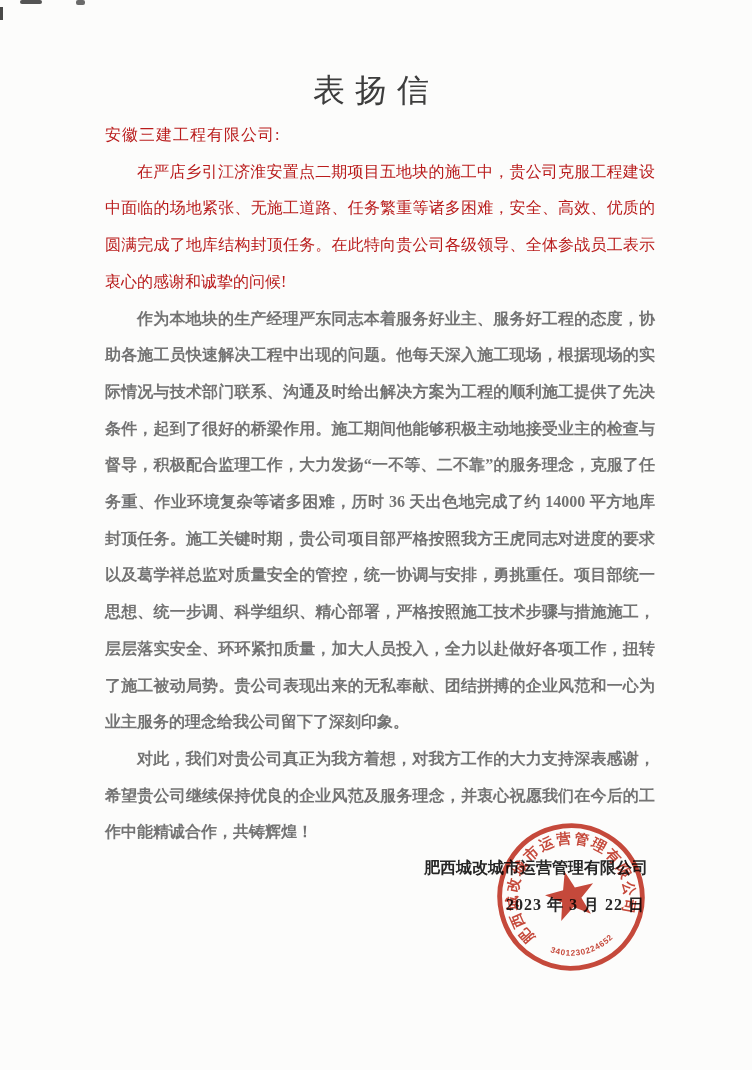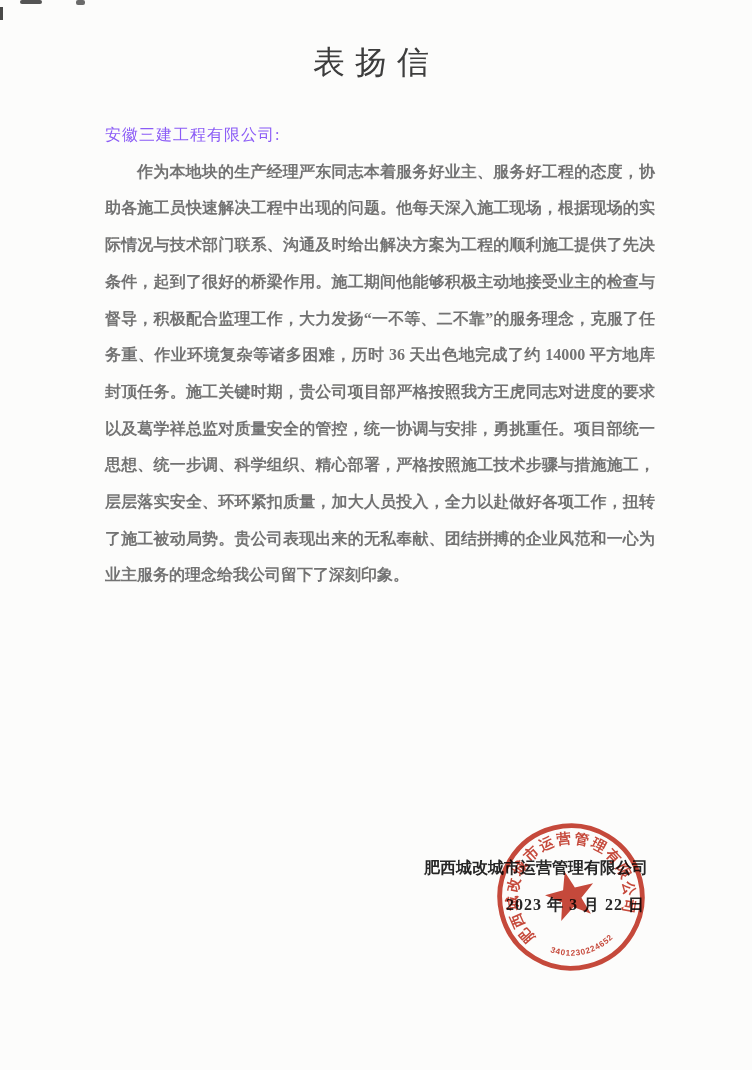--- a/index.html
+++ b/index.html
@@ -11,45 +11,46 @@
     overflow:hidden;
     font-family:"Liberation Serif","DejaVu Serif",serif;
   }
   
   .artifact{position:absolute;background:#1c1c1c;}
   .a1{left:20px;top:0;width:22px;height:4px;opacity:.75;border-radius:2px;}
   .a2{left:76px;top:0;width:9px;height:5px;opacity:.65;border-radius:2px;}
   .a3{left:0;top:7px;width:3px;height:13px;opacity:.8;}
 
   .title{
-    margin:0;padding-top:43px;
+    margin:0;padding-top:74px;
     text-align:center;
     font-size:32px;font-weight:400;
     letter-spacing:10px;
     color:#3d3d3d;
     line-height:38px;
+    font-family:Liberation Mono, monospace;
   }
   .body-text{
     position:absolute;
     left:105px;top:117px;
     width:550px;
     font-size:16px;
     line-height:36.7px;
     color:#4a4a4a;
   }
   .recipient{
     margin:0;
     letter-spacing:1px;
   }
   .body-text p{
     margin:0;
     text-indent:2em;
     text-align:justify;
   }
-  .light{color:#8b5cf6;font-weight:400;}
+  .light{color:#b91c1c;font-weight:400;}
   .dark{color:#737373;font-weight:700;}
 
   .sig-block{
     position:absolute;
     top:850px;right:104px;
     text-align:right;
     font-size:16px;
     line-height:36.7px;
     font-weight:700;
     color:#262626;
@@ -71,21 +72,23 @@
 <div class="page">
 
   <div class="artifact a1"></div>
   <div class="artifact a2"></div>
   <div class="artifact a3"></div>
 
   <h1 class="title">表扬信</h1>
 
   <div class="body-text">
     <p class="recipient light" style="text-indent:0;text-align:left;">安徽三建工程有限公司:</p>
+    <p class="light">在严店乡引江济淮安置点二期项目五地块的施工中，贵公司克服工程建设中面临的场地紧张、无施工道路、任务繁重等诸多困难，安全、高效、优质的圆满完成了地库结构封顶任务。在此特向贵公司各级领导、全体参战员工表示衷心的感谢和诚挚的问候!</p>
     <p class="dark">作为本地块的生产经理严东同志本着服务好业主、服务好工程的态度，协助各施工员快速解决工程中出现的问题。他每天深入施工现场，根据现场的实际情况与技术部门联系、沟通及时给出解决方案为工程的顺利施工提供了先决条件，起到了很好的桥梁作用。施工期间他能够积极主动地接受业主的检查与督导，积极配合监理工作，大力发扬“一不等、二不靠”的服务理念，克服了任务重、作业环境复杂等诸多困难，历时 36 天出色地完成了约 14000 平方地库封顶任务。施工关键时期，贵公司项目部严格按照我方王虎同志对进度的要求以及葛学祥总监对质量安全的管控，统一协调与安排，勇挑重任。项目部统一思想、统一步调、科学组织、精心部署，严格按照施工技术步骤与措施施工，层层落实安全、环环紧扣质量，加大人员投入，全力以赴做好各项工作，扭转了施工被动局势。贵公司表现出来的无私奉献、团结拼搏的企业风范和一心为业主服务的理念给我公司留下了深刻印象。</p>
+    <p class="dark">对此，我们对贵公司真正为我方着想，对我方工作的大力支持深表感谢，希望贵公司继续保持优良的企业风范及服务理念，并衷心祝愿我们在今后的工作中能精诚合作，共铸辉煌！</p>
   </div>
 
   <div class="sig-block">
     <div class="signature">肥西城改城市运营管理有限公司</div>
     <div class="date">2023 年 3 月 22 日</div>
   </div>
 
   <svg class="seal" viewBox="0 0 160 160" xmlns="http://www.w3.org/2000/svg">
     <defs>
       <path id="nameArc" d="M 34.1 112.1 A 56 56 0 1 1 125.9 112.1" fill="none"></path>

